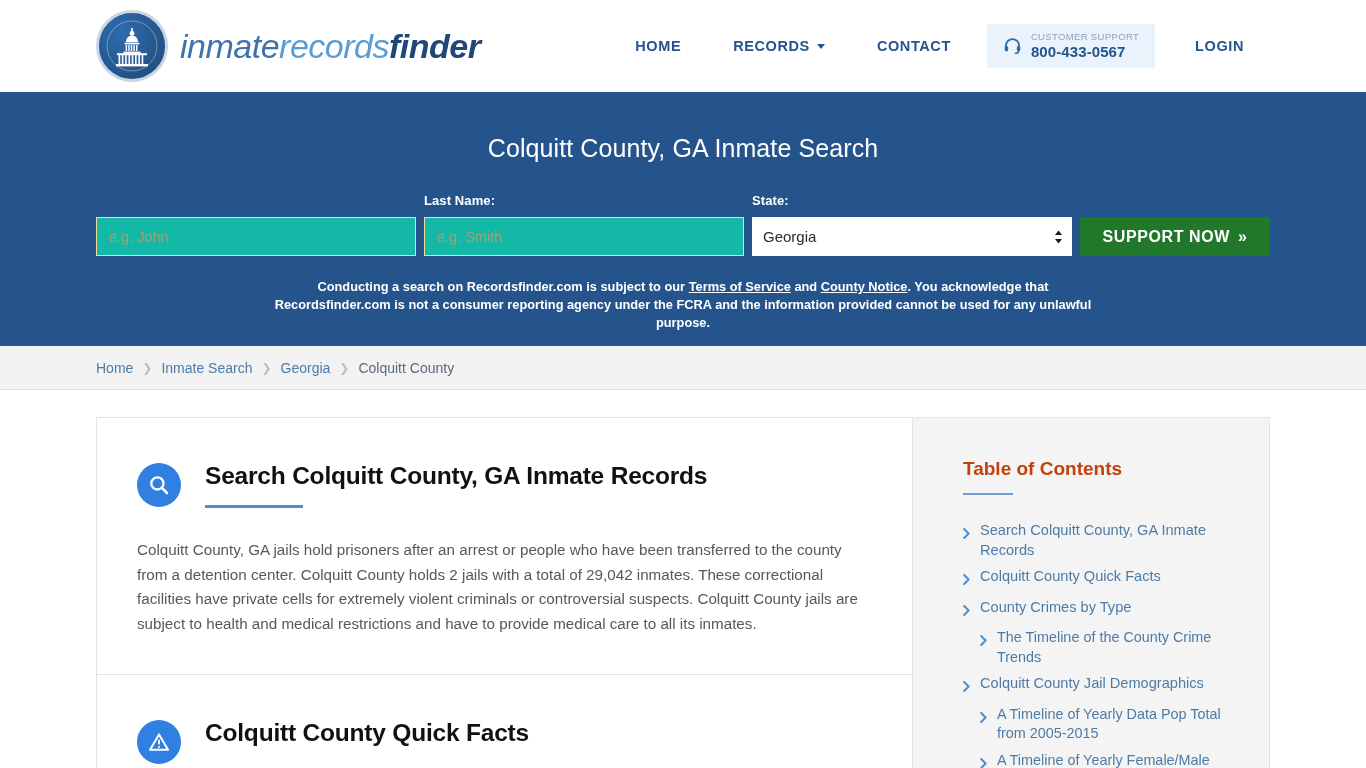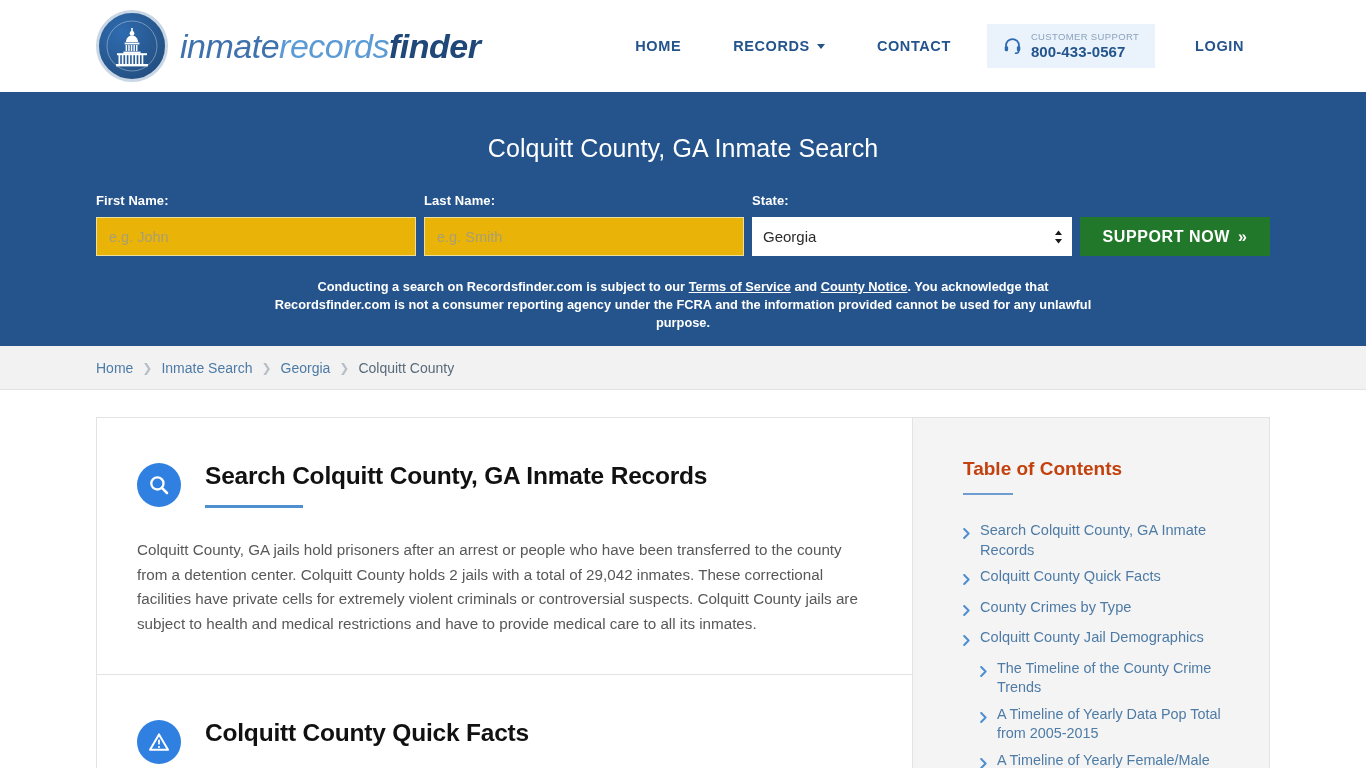--- a/index.html
+++ b/index.html
@@ -127,21 +127,21 @@
   .field-label {
     color: #ffffff;
     font-size: 13px;
     font-weight: 700;
     margin-bottom: 9px;
     letter-spacing: 0.1px;
   }
   .text-input {
     height: 39px;
     border: 1px solid #ecdf9a;
-    background: #eab308;
+    background: #14b8a6;
     padding: 0 12px;
     font-size: 14.5px;
     font-family: "Liberation Sans", sans-serif;
     color: #3a3a3a;
     outline: none;
     width: 100%;
   }
   .text-input::placeholder { color: #a89f73; }
   .select-wrap { position: relative; width: 100%; }
   .state-select {
@@ -371,21 +371,20 @@
       <span>LOGIN</span>
     </a>
   </nav>
 </header>
 
 <section class="hero">
   <h1 class="hero-title">Colquitt County, GA Inmate Search</h1>
 
   <form class="search-form">
     <div class="field field-first">
-      <label class="field-label">First Name:</label>
       <input class="text-input" type="text" placeholder="e.g. John" style="">
     </div>
 
     <div class="field field-last">
       <label class="field-label">Last Name:</label>
       <input class="text-input" type="text" placeholder="e.g. Smith" style="">
     </div>
 
     <div class="field field-state">
       <label class="field-label">State:</label>
@@ -490,38 +489,38 @@
       <li class="toc-item">
         <a class="toc-link" href="#">
           <span class="chev">
             <svg width="7" height="11" viewBox="0 0 7 11" aria-hidden="true">
                 <path d="M1.2 1 L5.6 5.5 L1.2 10" fill="none" stroke="#4d8fd0" stroke-width="2" stroke-linecap="round" stroke-linejoin="round"></path>
               </svg>
           </span>
           <span>County Crimes by Type</span>
         </a>
       </li>
+      <li class="toc-item sub">
+        <a class="toc-link" href="#">
+          <span class="chev">
+            <svg width="7" height="11" viewBox="0 0 7 11" aria-hidden="true">
+                <path d="M1.2 1 L5.6 5.5 L1.2 10" fill="none" stroke="#4d8fd0" stroke-width="2" stroke-linecap="round" stroke-linejoin="round"></path>
+              </svg>
+          </span>
+          <span>The Timeline of the County Crime Trends</span>
+        </a>
+      </li>
       <li class="toc-item">
         <a class="toc-link" href="#">
           <span class="chev">
             <svg width="7" height="11" viewBox="0 0 7 11" aria-hidden="true">
                 <path d="M1.2 1 L5.6 5.5 L1.2 10" fill="none" stroke="#4d8fd0" stroke-width="2" stroke-linecap="round" stroke-linejoin="round"></path>
               </svg>
           </span>
           <span>Colquitt County Jail Demographics</span>
-        </a>
-      </li>
-      <li class="toc-item sub">
-        <a class="toc-link" href="#">
-          <span class="chev">
-            <svg width="7" height="11" viewBox="0 0 7 11" aria-hidden="true">
-                <path d="M1.2 1 L5.6 5.5 L1.2 10" fill="none" stroke="#4d8fd0" stroke-width="2" stroke-linecap="round" stroke-linejoin="round"></path>
-              </svg>
-          </span>
-          <span>The Timeline of the County Crime Trends</span>
         </a>
       </li>
       <li class="toc-item sub">
         <a class="toc-link" href="#">
           <span class="chev">
             <svg width="7" height="11" viewBox="0 0 7 11" aria-hidden="true">
                 <path d="M1.2 1 L5.6 5.5 L1.2 10" fill="none" stroke="#4d8fd0" stroke-width="2" stroke-linecap="round" stroke-linejoin="round"></path>
               </svg>
           </span>
           <span>A Timeline of Yearly Data Pop Total from 2005-2015</span>

